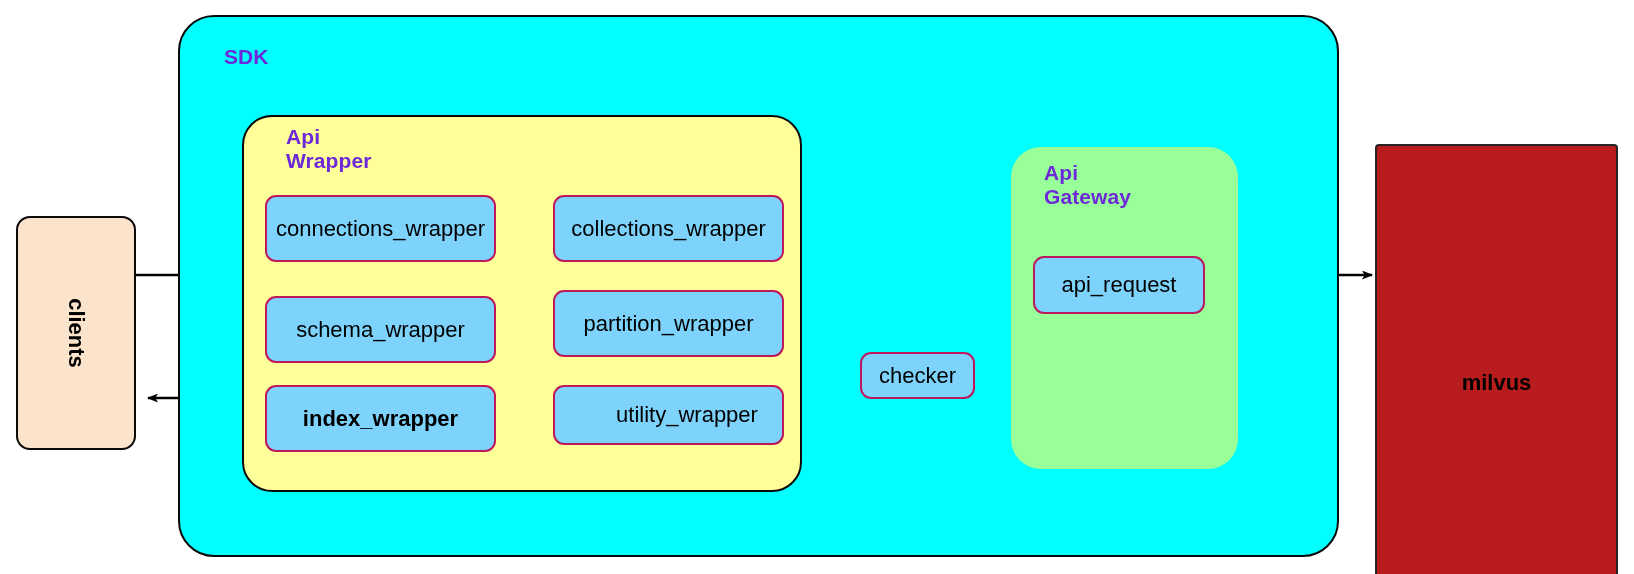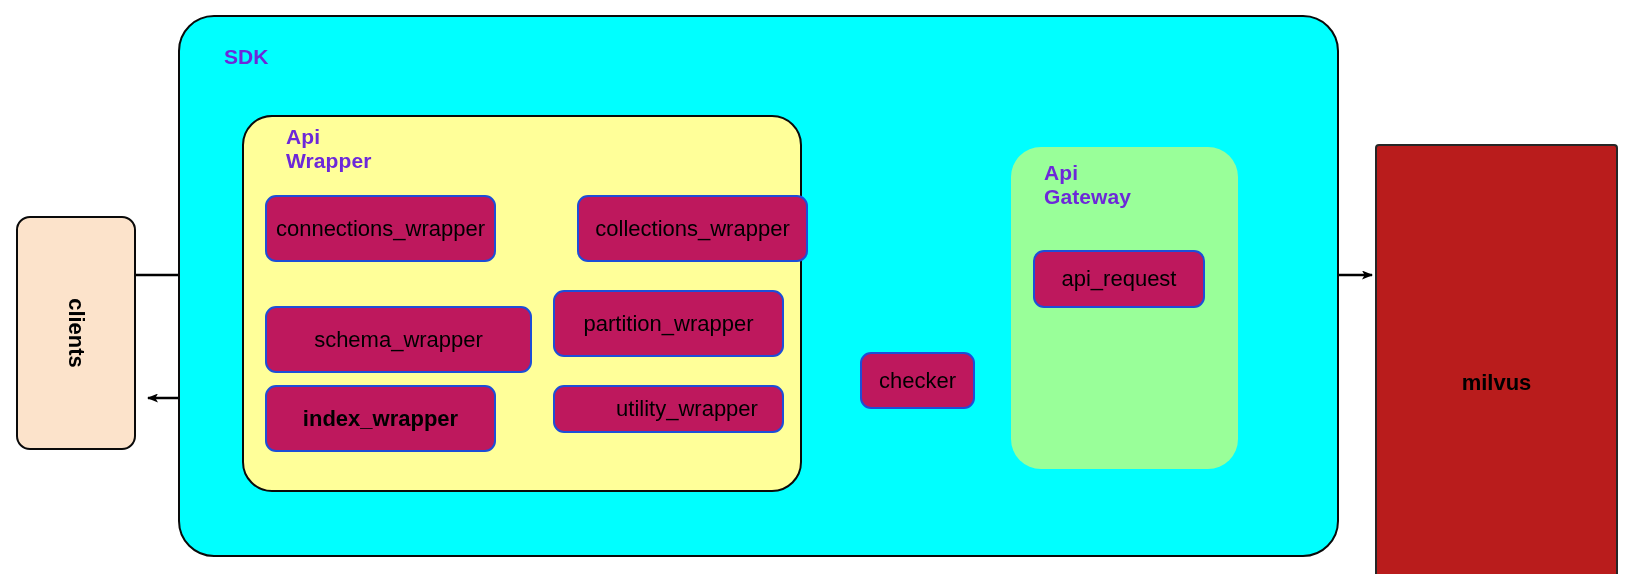--- a/index.html
+++ b/index.html
@@ -70,39 +70,39 @@
   }
   .label-apigateway {
     left: 33px;
     top: 14px;
     font-size: 21px;
   }
   
   .leaf {
     position: absolute;
     box-sizing: border-box;
-    background: #be185d;
-    border: 2px solid #1d4ed8;
+    background: #7dd3fc;
+    border: 2px solid #be185d;
     border-radius: 11px;
     display: flex;
     align-items: center;
     justify-content: center;
     font-size: 22px;
     color: #000000;
   }
   .w-connections { left: 265px; top: 195px; width: 231px; height: 67px; }
-  .w-collections { left: 553px; top: 195px; width: 231px; height: 67px; margin-left: 24px; }
-  .w-schema      { left: 265px; top: 306px; width: 267px; height: 67px; }
+  .w-collections { left: 553px; top: 195px; width: 231px; height: 67px; }
+  .w-schema      { left: 265px; top: 296px; width: 231px; height: 67px; }
   .w-partition   { left: 553px; top: 290px; width: 231px; height: 67px; }
   .w-index       { left: 265px; top: 385px; width: 231px; height: 67px; font-weight: bold; }
-  .w-utility     { left: 553px; top: 385px; width: 231px; height: 48px; padding-left: 37px; }
-
-  .b-apirequest  { left: 1033px; top: 250px; width: 172px; height: 58px; }
+  .w-utility     { left: 553px; top: 385px; width: 231px; height: 60px; padding-left: 37px; }
+
+  .b-apirequest  { left: 1033px; top: 256px; width: 172px; height: 58px; }
   .b-apiresponse { left: 1033px; top: 351px; width: 172px; height: 58px; }
-  .b-checker     { left: 860px; top: 352px; width: 115px; height: 57px; }
+  .b-checker     { left: 860px; top: 352px; width: 115px; height: 47px; }
 
   .clients-box {
     left: 16px;
     top: 216px;
     width: 120px;
     height: 234px;
     background: #fce3cb;
     border: 2px solid #0a0a0a;
     border-radius: 14px;
   }

